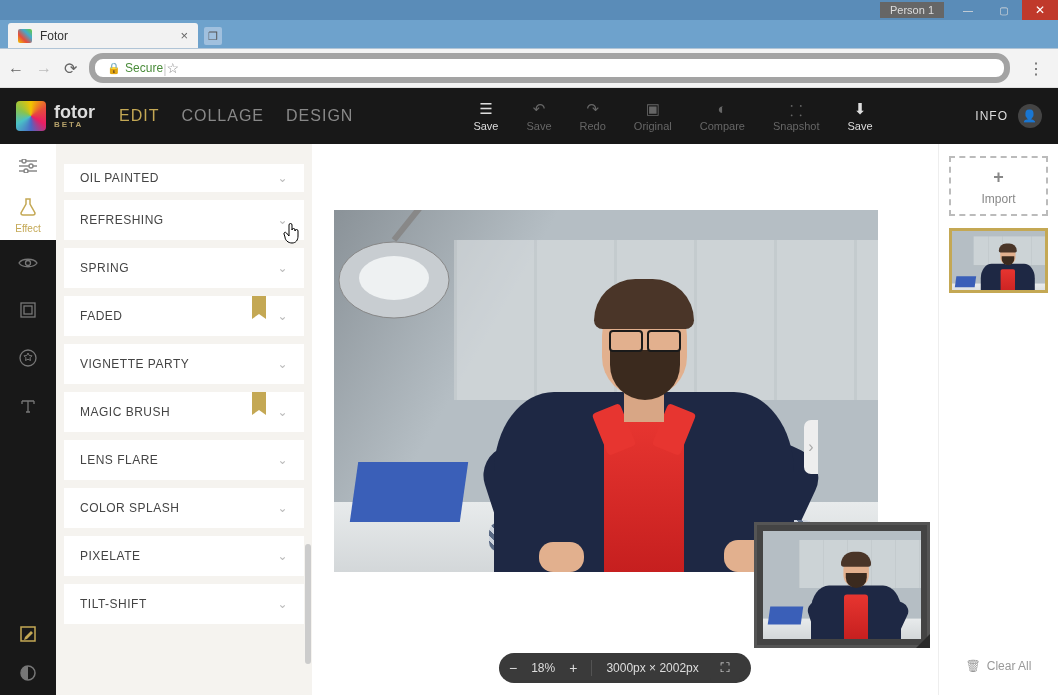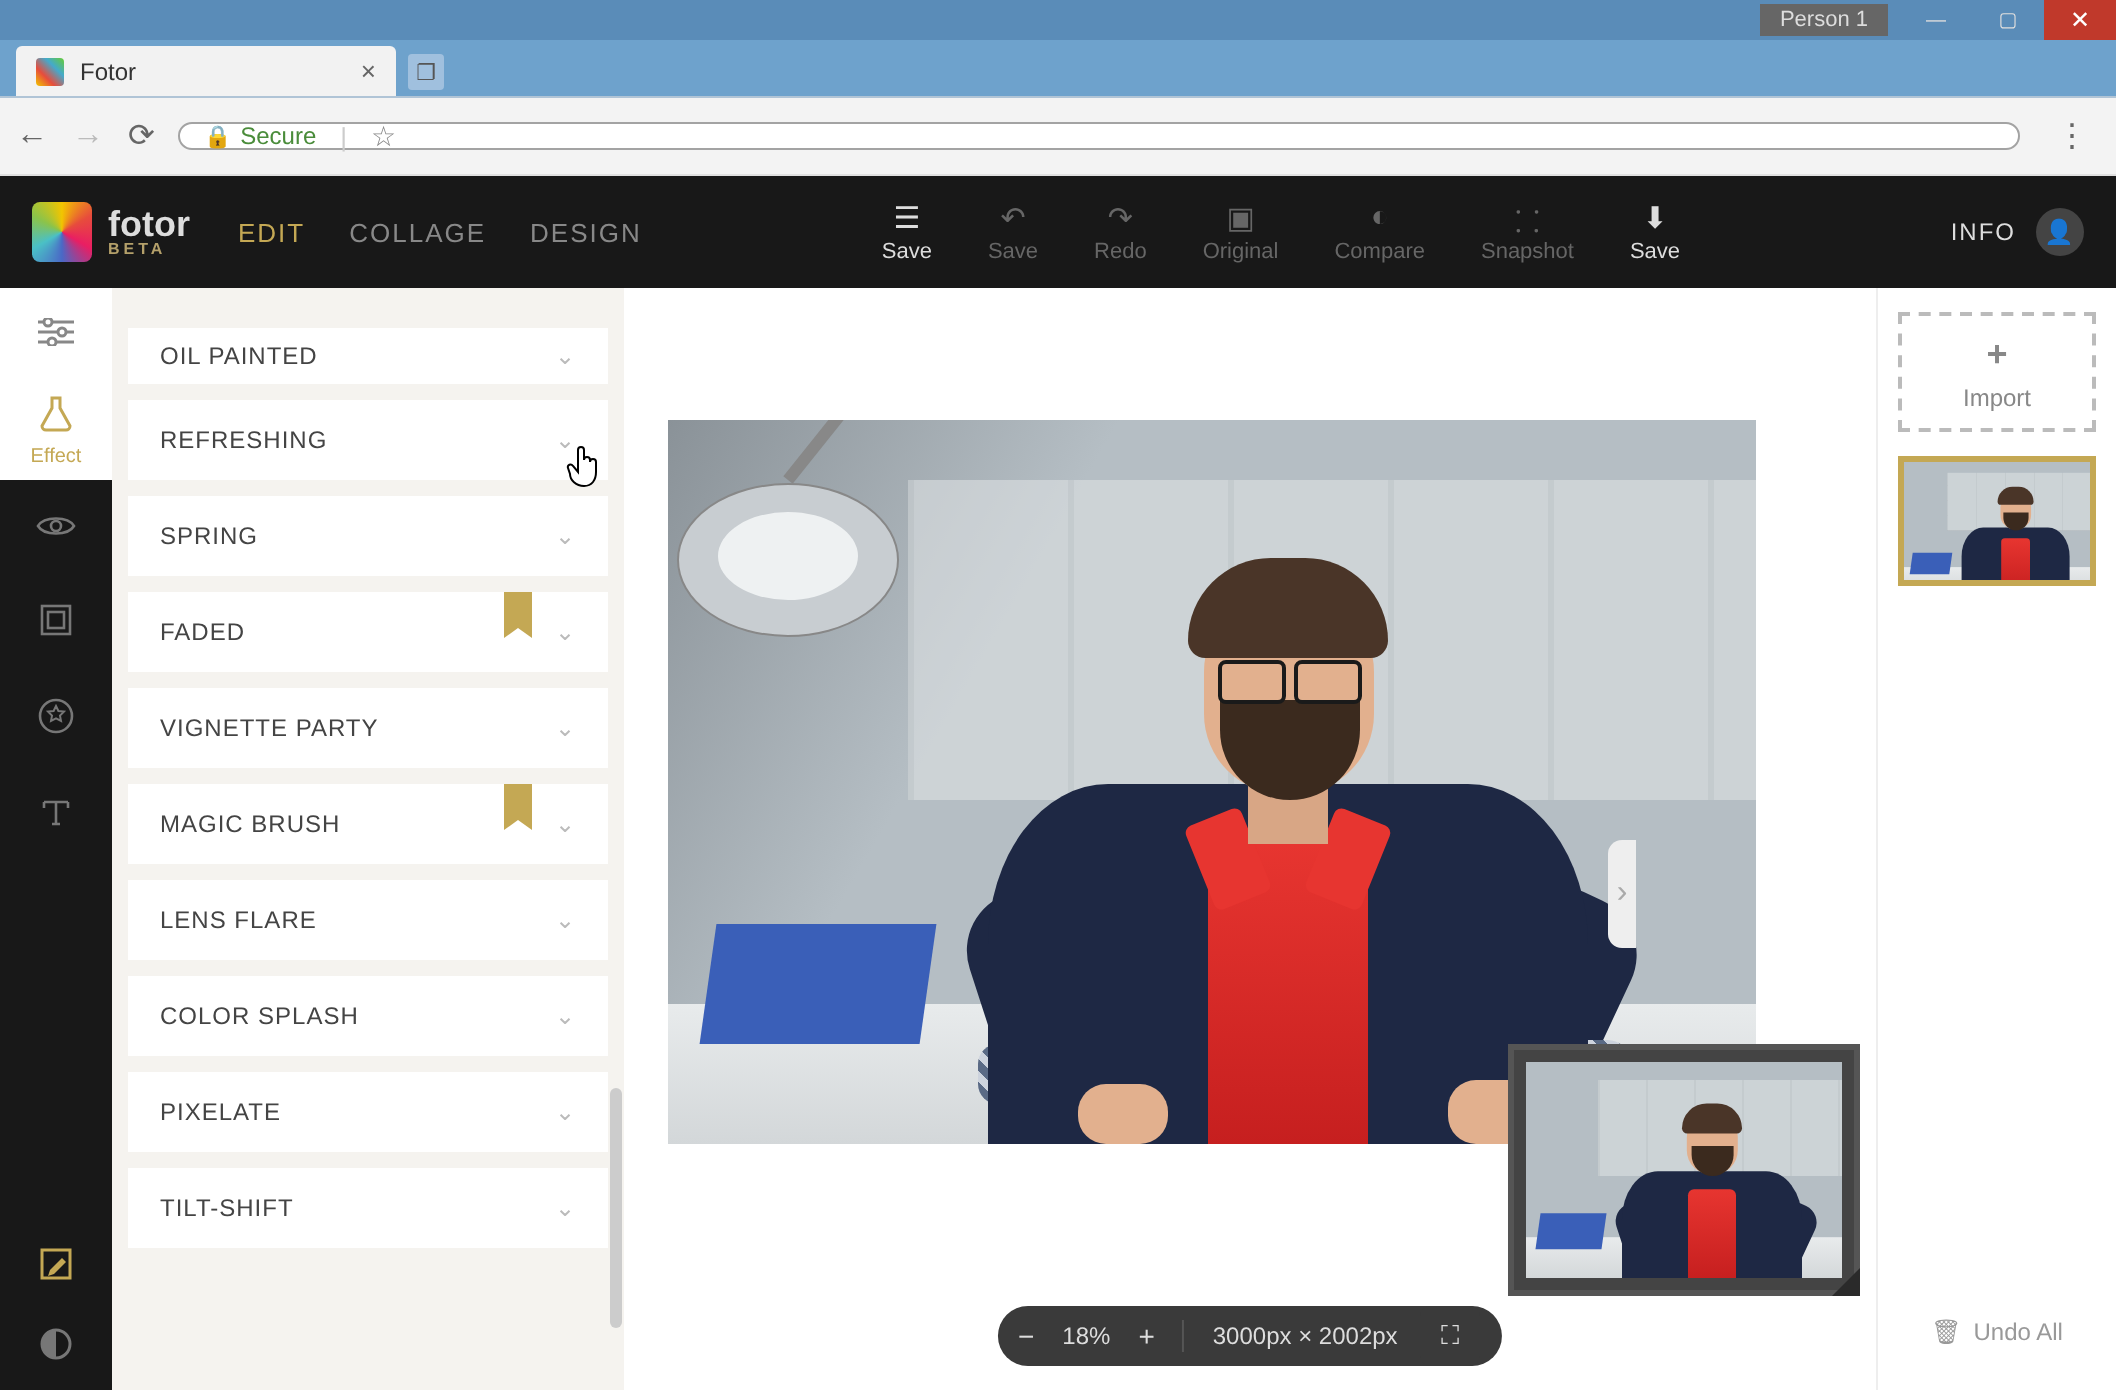--- a/index.html
+++ b/index.html
@@ -18,35 +18,35 @@
 .tab-strip { height: 29px; background: #6ea2cc; display: flex; align-items: flex-end; padding-left: 8px; border-bottom:1px solid #b0c4d6;}
 .tab { background: #f2f2f2; height: 25px; min-width: 190px; display: flex; align-items: center; padding: 0 10px; border-radius: 3px 3px 0 0; font-size: 12px; color: #333; gap: 8px; position:relative; }
 .tab .favicon { width: 14px; height: 14px; background: linear-gradient(45deg,#f2c500,#e74c3c,#4ac,#6c3); border-radius: 2px; }
 .tab .close-x { margin-left: auto; color: #666; font-size: 13px; cursor:pointer; }
 .new-tab { width:18px; height:18px; margin-left:6px; margin-bottom:3px; color:#555; font-size:11px; display:flex;align-items:center;justify-content:center; background:#a0c0de; border-radius:2px;}
 
 
 .omnibar { height: 39px; background: #f3f3f3; display: flex; align-items: center; padding: 0 8px; gap: 12px; border-bottom: 1px solid #e0e0e0; }
 .nav-btn { color: #666; font-size: 16px; cursor:pointer; }
 .nav-btn.disabled{ color:#bbb; cursor:default;}
-.url-bar { flex: 1; height: 14px; border: 1px solid #a3a3a3; border-radius: 14px; display: flex; align-items: center; padding: 0 12px; background: #fff; gap: 12px; font-size: 13px; }
+.url-bar { flex: 1; height: 30px; border: 6px solid #a3a3a3; border-radius: 14px; display: flex; align-items: center; padding: 0 12px; background: #fff; gap: 0; font-size: 13px; }
 .lock { color: #4a8c3a; font-size: 12px; display:flex;align-items:center;gap:4px;}
 .lock::before{content:'🔒'; font-size:11px;}
 .url-text { color: #666; flex:1;}
 .url-text .dim{ color:#aaa;}
 .star { color: #888; font-size: 14px; }
 .kebab{ color:#666; font-size:16px; padding:0 6px;}
 
 
 .app-header { height: 56px; background: #181818; display: flex; align-items: center; padding: 0 16px; color: #888; }
 .logo-box { display: flex; align-items: center; gap: 8px; margin-right: 24px; }
 .logo-ico { width: 30px; height: 30px; border-radius: 4px; background: conic-gradient(#f2c500,#e74c3c,#e91e63,#4a68c6,#4ac0c6,#8bc34a,#f2c500); }
 .logo-txt { color: #ddd; font-size: 18px; font-weight: bold; display:flex;flex-direction:column;line-height:1;}
 .logo-txt .beta{ font-size:8px;letter-spacing:2px;color:#b4a06a;}
-.mode-tabs { display: flex; gap: 22px; font-size: 13px; letter-spacing: 1px; }
+.mode-tabs { display: flex; gap: 22px; font-size: 16px; letter-spacing: 1px; }
 .mode-tabs span { cursor:pointer; }
 .mode-tabs .active { color: #c4a854; }
 .top-actions { display: flex; gap: 28px; margin-left: 120px; }
 .top-act { display:flex; flex-direction:column; align-items:center; gap:4px; font-size:11px; cursor:pointer; color:#666;}
 .top-act.enabled{ color:#ddd;}
 .top-act .ico{ font-size:15px; height:16px;}
 .right-header{ margin-left:auto; display:flex;align-items:center;gap:10px;color:#ddd;font-size:12px;letter-spacing:1px;}
 .avatar-circ{ width:24px;height:24px;border-radius:50%;background:#444;display:flex;align-items:center;justify-content:center;color:#888;}
 
 
@@ -407,16 +407,16 @@
             <div class="jacket"></div>
             <div class="shirt"></div>
             <div class="head"></div>
             <div class="beard"></div>
             <div class="hair"></div>
           </div>
       </div>
     </div>
     <div class="clear-all">
       <span>🗑</span>
-      <span>Undo All</span>
+      <span>Clear All</span>
     </div>
   </div>
 </div>
 
 </body></html>

